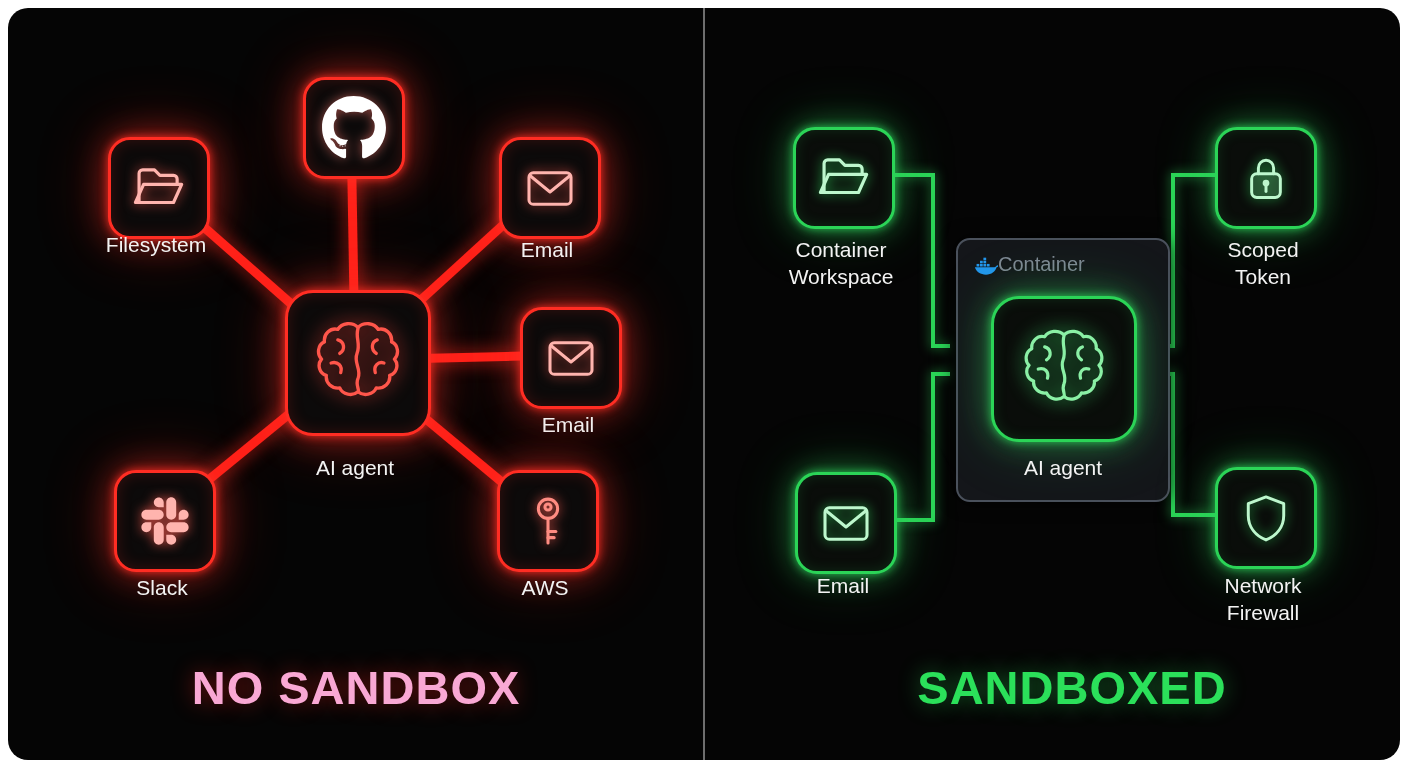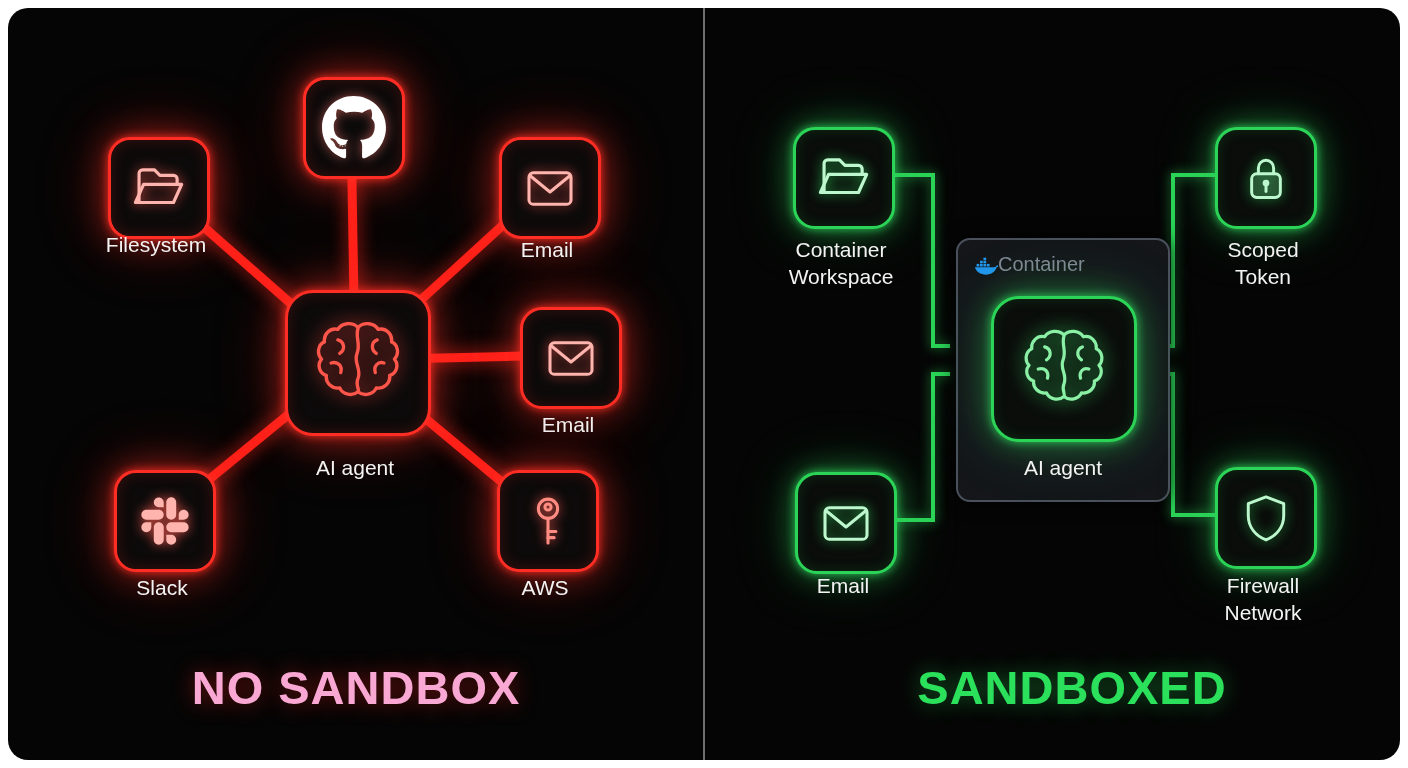--- a/index.html
+++ b/index.html
@@ -234,20 +234,20 @@
   </div>
 
   <div class="node green" style="left:1207px;top:459px">
     <span class="icon green-ink">
       <svg width="54" height="56" viewBox="0 0 64 64" fill="none" stroke="currentColor" stroke-width="3.5" stroke-linejoin="round" stroke-linecap="round">
         <path d="M32 7 L53 15 V29 C53 43 44 53 32 58 C20 53 11 43 11 29 V15 Z"></path>
       </svg>
     </span>
   </div>
   <div class="label" style="left:1145px;top:564px;width:220px">
+    <div>Network</div>
     <div>Firewall</div>
-    <div>Network</div>
   </div>
 
   <div class="title green-title">SANDBOXED</div>
 
   <div class="divider"></div>
 </div>
 
 </body></html>

